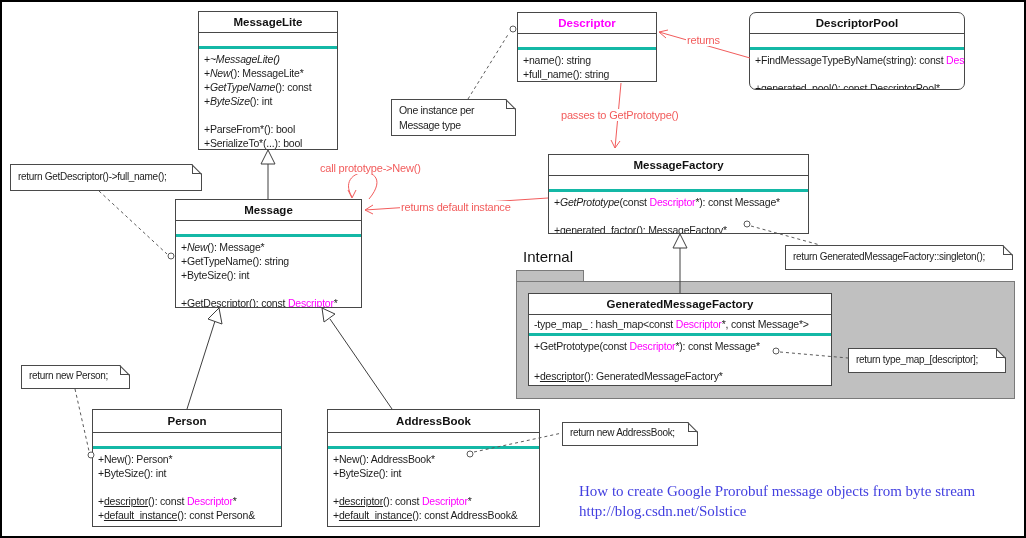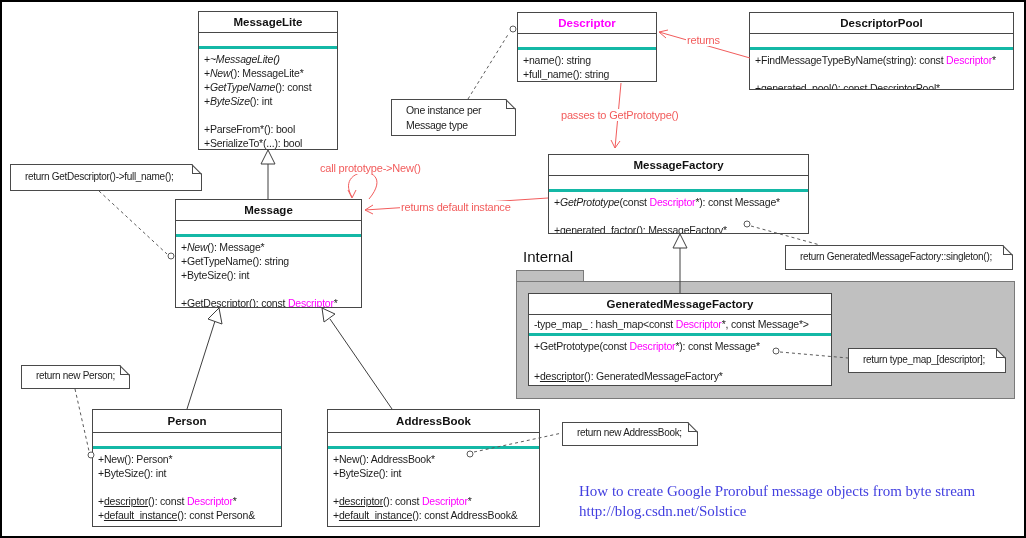--- a/index.html
+++ b/index.html
@@ -13,21 +13,21 @@
   .cls-methods{flex:1;padding-top:3px;}
   .crow{padding:0 4px 0 5px;line-height:14px;font-size:10.5px;letter-spacing:-0.2px;color:#1d1d1d;white-space:pre;}
   .gmf .crow{line-height:15px;}
   .it{font-style:italic;}
   .un{text-decoration:underline;}
   .mg{color:#ff00ff;}
   
   .note{position:absolute;z-index:6;background:#4a4a4a;clip-path:polygon(0 0,calc(100% - 10px) 0,100% 10px,100% 100%,0 100%);}
   .note-in{position:absolute;inset:1px;background:#fff;clip-path:polygon(0 0,calc(100% - 9.5px) 0,100% 9.5px,100% 100%,0 100%);}
   .note-fold{position:absolute;top:0;right:0;width:10px;height:10px;border-left:1px solid #4a4a4a;border-bottom:1px solid #4a4a4a;box-sizing:border-box;}
-  .note-text{position:absolute;inset:0;padding:4px 5px 0 15px;font-size:10px;line-height:13px;letter-spacing:-0.3px;color:#1d1d1d;white-space:pre-line;overflow:hidden;}
+  .note-text{position:absolute;inset:0;padding:4px 5px 0 8px;font-size:10px;line-height:13px;letter-spacing:-0.3px;color:#1d1d1d;white-space:pre-line;overflow:hidden;}
   .note-1line .note-text{padding-top:0;line-height:23px;}
   
   .pkg-tab{position:absolute;background:#c0c0c0;border:1px solid #7a7a7a;box-sizing:border-box;z-index:2;}
   .pkg-body{position:absolute;background:#c0c0c0;border:1px solid #7a7a7a;box-sizing:border-box;z-index:1;}
   .pkg-label{position:absolute;font-size:15px;color:#111;z-index:2;}
   
   .redlab{position:absolute;color:#f25c5c;font-size:11px;letter-spacing:-0.2px;background:#fff;z-index:12;padding:0 1px;line-height:12px;}
   
   .footer{position:absolute;font-family:"Liberation Serif","DejaVu Serif",serif;color:#4340e0;font-size:15px;line-height:20px;z-index:4;}
   
@@ -58,21 +58,21 @@
 
   <div class="cls" style="left:515px;top:10px;width:140px;height:70px;">
     <div class="cls-title magenta">Descriptor</div>
     <div class="cls-attrs"></div>
     <div class="cls-methods">
         <div class="crow"><span>+name(): string</span></div>
         <div class="crow"><span>+full_name(): string</span></div>
       </div>
   </div>
 
-  <div class="cls" style="left:747px;top:10px;width:265px;height:78px;">
+  <div class="cls" style="left:747px;top:10px;width:216px;height:78px;border-radius:7px;">
     <div class="cls-title">DescriptorPool</div>
     <div class="cls-attrs"></div>
     <div class="cls-methods">
         <div class="crow"><span>+FindMessageTypeByName(string): const </span><span class="mg">Descriptor</span><span>*</span></div>
         <div class="crow">&nbsp;</div>
         <div class="crow"><span>+</span><span class="un">generated_pool</span><span>(): const DescriptorPool*</span></div>
       </div>
   </div>
 
   <div class="cls" style="left:546px;top:152px;width:261px;height:80px;">

